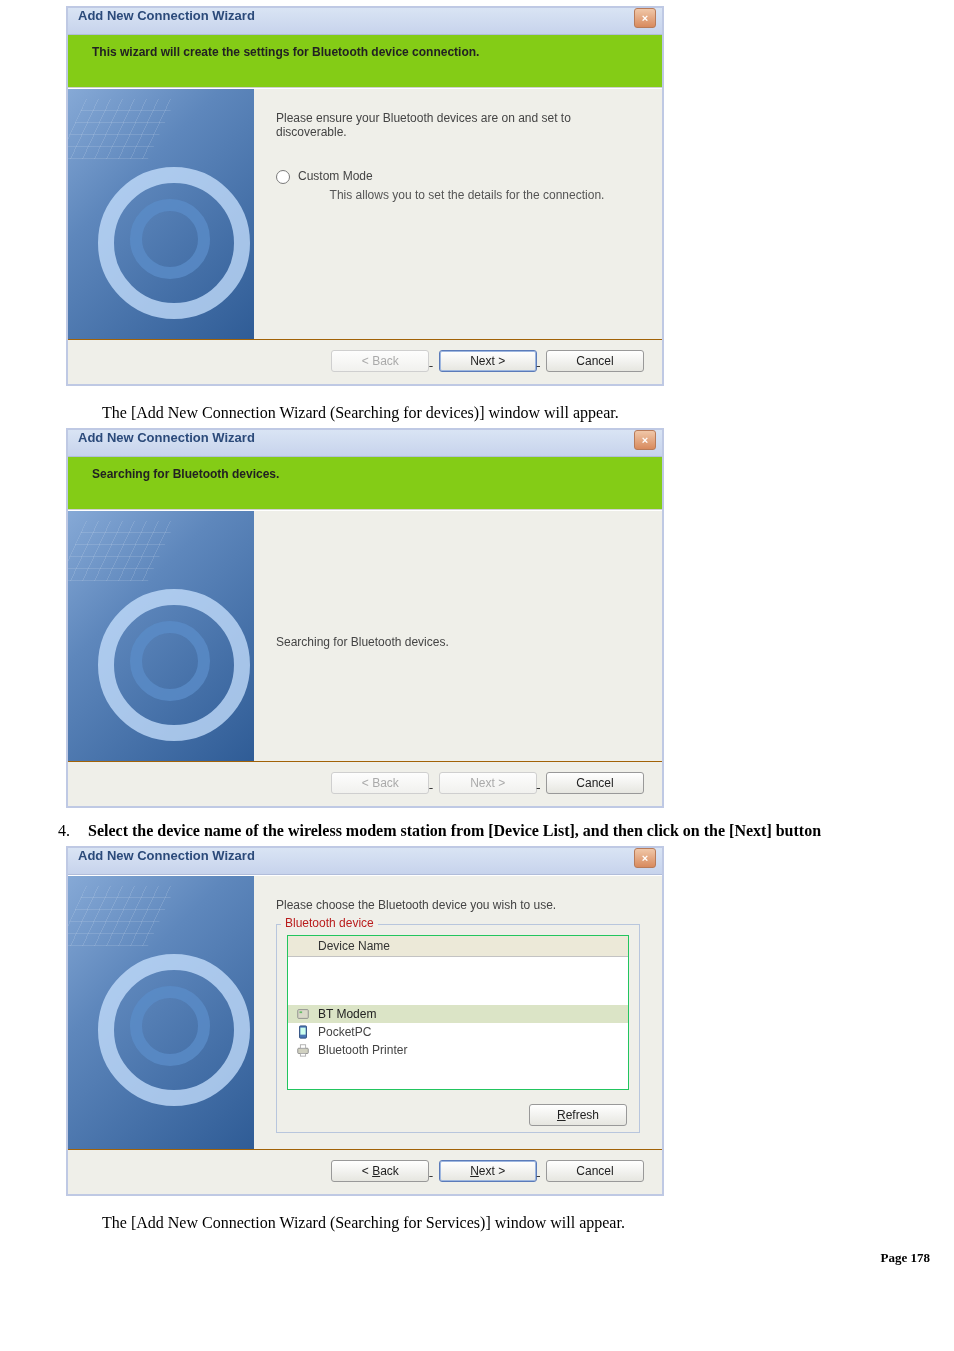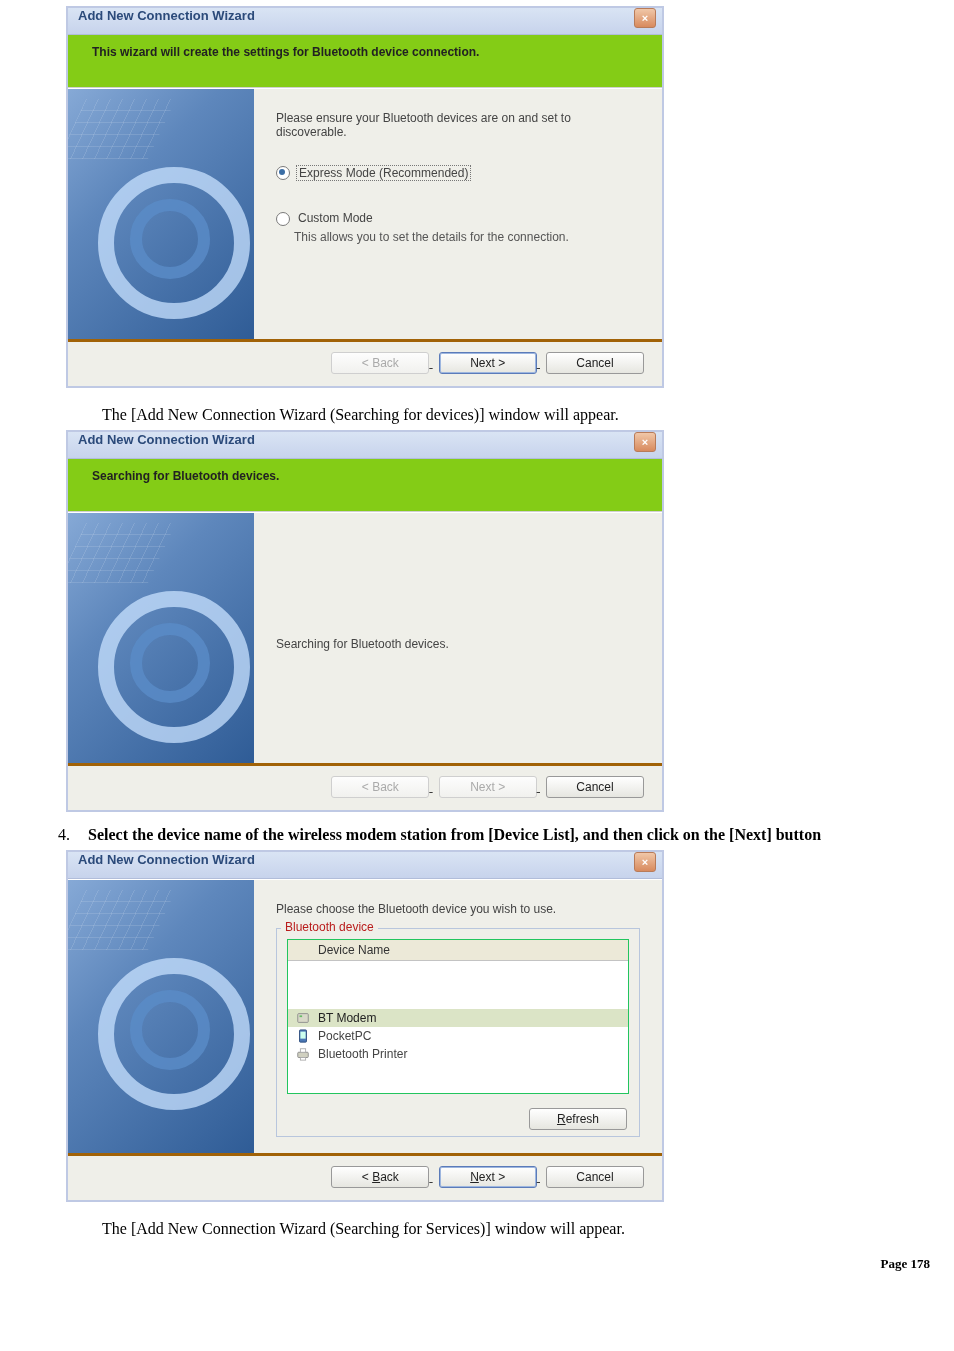--- a/index.html
+++ b/index.html
@@ -121,20 +121,21 @@
   }
   .radio .rlabel {
     border: 1px dotted #777;
     padding: 0 2px;
   }
   .radio .rlabel.plain { border: none; }
   .subtext {
     margin-left: 18px;
     margin-top: 2px;
     color: #555;
+    text-align: center;
   }
   
   .fieldset {
     border: 1px solid #b8c6dd;
     padding: 0;
     margin: 12px 0 6px 0;
   }
   .fslegend {
     color: #b91c1c;
     font-size: 12px;
@@ -186,21 +187,21 @@
     color: #aaa;
     border-color: #cfcfcf;
     background: linear-gradient(#fdfdfd,#f1f1ee);
   }
   .winbtn.default {
     border-color: #5b7bb9;
     box-shadow: 0 0 0 1px #9db6df inset;
   }
   .footer {
     background: #efefe9;
-    border-top: 3px solid #a16207;
+    border-top: 1px solid #a16207;
     padding: 10px 18px 12px 0;
     text-align: right;
     text-decoration: underline;
   }
   
   .para {
     margin: 18px 0 6px 82px;
     font-size: 16px;
   }
   .step-row {
@@ -237,24 +238,20 @@
       <div class="xbtn">×</div>
     </div>
     <div class="header">This wizard will create the settings for Bluetooth device connection.</div>
     <div class="body">
       <div class="sideimg">
         <div class="grid"></div>
         <div class="ring"></div>
       </div>
       <div class="content">
         <div>Please ensure your Bluetooth devices are on and set to discoverable.</div>
-        <div class="radio">
-          <span class="rdot checked"></span>
-          <span class="rlabel">Express Mode (Recommended)</span>
-        </div>
         <div class="radio" style="margin-top:30px;">
           <span class="rdot"></span>
           <span class="rlabel plain">Custom Mode</span>
         </div>
         <div class="subtext">This allows you to set the details for the connection.</div>
       </div>
     </div>
     <div class="footer">
       <span class="winbtn disabled">&lt; Back</span>
       <span class="winbtn default">Next &gt;</span>

